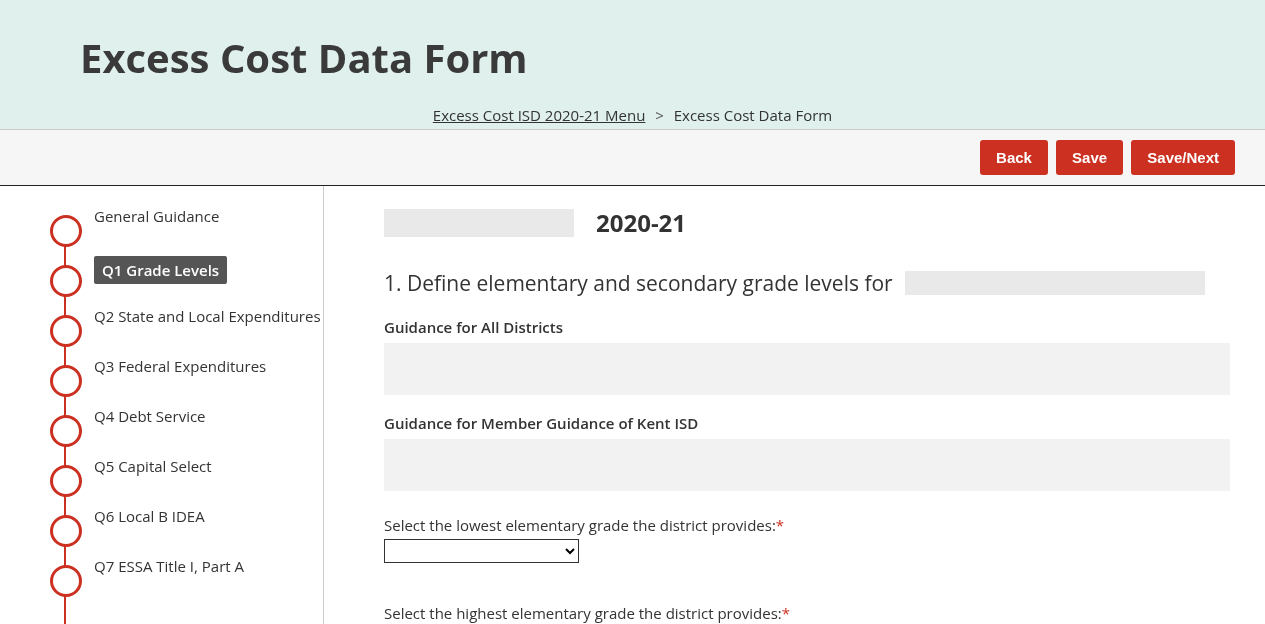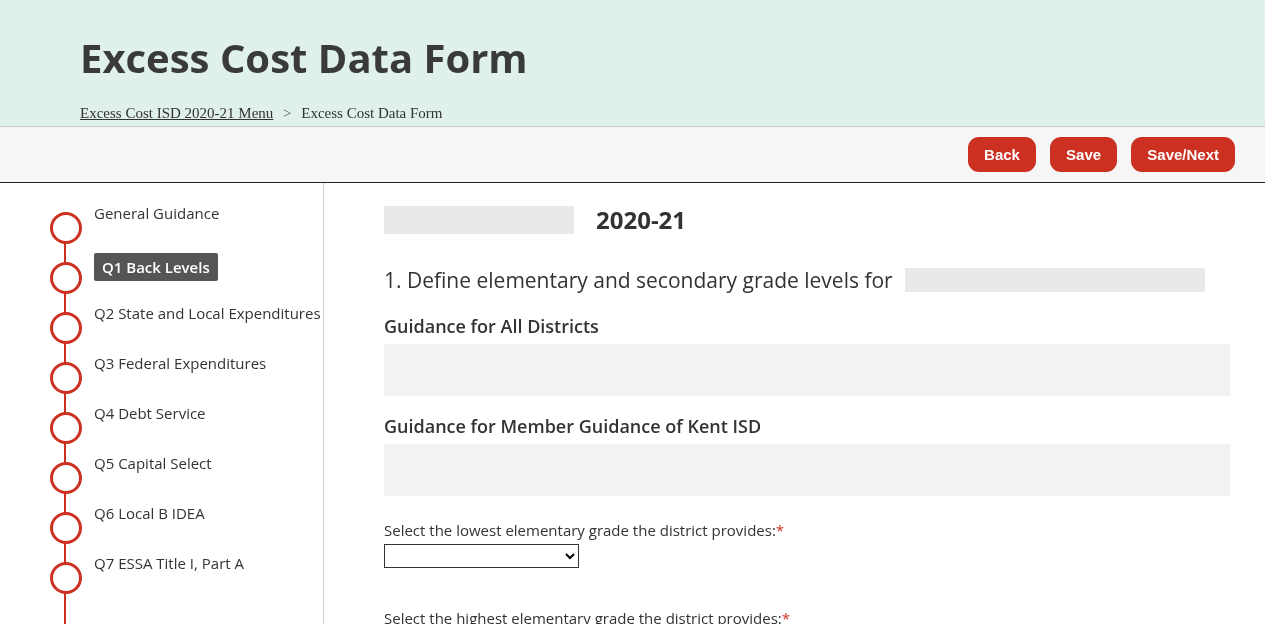--- a/index.html
+++ b/index.html
@@ -14,24 +14,23 @@
     padding: 30px 80px 4px 80px;
     border-bottom: 1px solid #ccc;
   }
   .page-title {
     font-size: 40px;
     font-weight: 700;
     color: #3a3a3a;
     margin: 0 0 20px 0;
   }
   .breadcrumb {
-    text-align: left;
-    font-size: 15px;
-    color: #333;
-    font-family: Liberation Serif, serif;
+    text-align: center;
+    font-size: 15px;
+    color: #333;
   }
   .breadcrumb a {
     color: #333;
     text-decoration: underline;
   }
   .breadcrumb .sep {
     margin: 0 6px;
     color: #555;
   }
   .action-bar {
@@ -40,22 +39,22 @@
     padding: 10px 30px;
     text-align: right;
   }
   .btn {
     background: #cc3021;
     color: #fff;
     border: none;
     padding: 9px 16px;
     font-size: 15px;
     font-weight: 600;
-    margin-left: 10px;
-    border-radius: 11px;
+    margin-left: 4px;
+    border-radius: 3px;
     cursor: pointer;
   }
   .main-area {
     display: flex;
   }
   .sidebar {
     width: 324px;
     padding: 20px 0 20px 50px;
     border-right: 1px solid #ccc;
     position: relative;
@@ -139,21 +138,21 @@
     align-items: center;
     gap: 12px;
   }
   .question-title .redact-inline {
     background: #e9e9e9;
     width: 300px;
     height: 24px;
     display: inline-block;
   }
   .guidance-label {
-    font-size: 18px;
+    font-size: 15px;
     font-weight: 600;
     color: #333;
     margin-bottom: 6px;
   }
   .guidance-box {
     background: #f2f2f2;
     height: 52px;
     margin-bottom: 18px;
   }
   .form-label {
@@ -192,21 +191,21 @@
 </div>
 
 <div class="main-area">
 
   <nav class="sidebar">
     <ul>
       <li>
         <a href="#">General Guidance</a>
       </li>
       <li class="active">
-        <a href="#">Q1 Back Levels</a>
+        <a href="#">Q1 Grade Levels</a>
       </li>
       <li>
         <a href="#">Q2 State and Local Expenditures</a>
       </li>
       <li>
         <a href="#">Q3 Federal Expenditures</a>
       </li>
       <li>
         <a href="#">Q4 Debt Service</a>
       </li>

